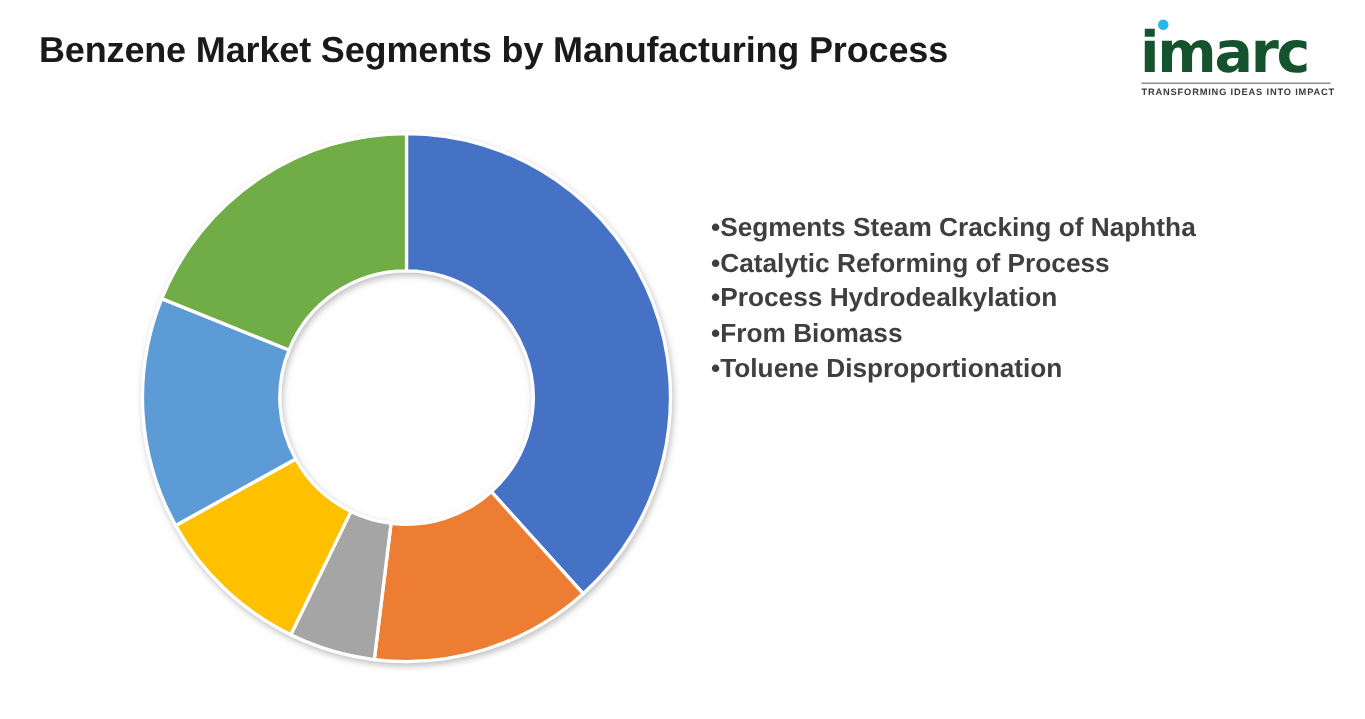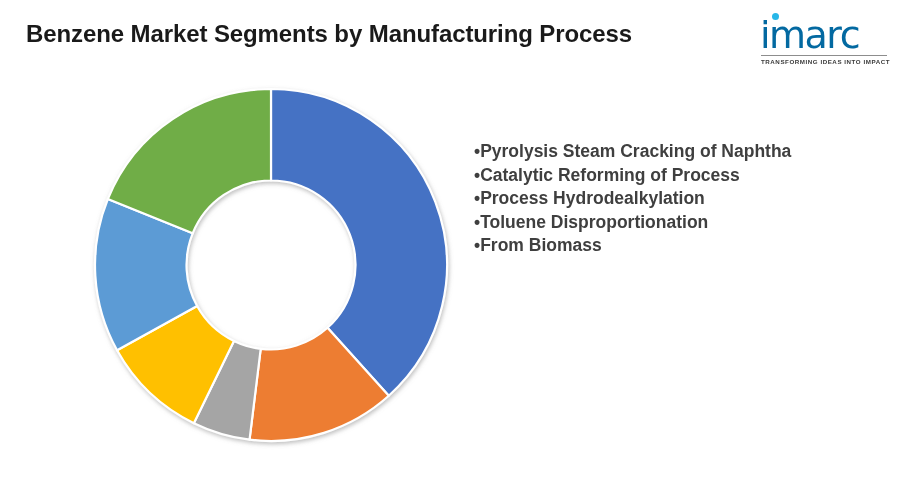--- a/index.html
+++ b/index.html
@@ -52,22 +52,22 @@
     background: #27b7e8;
   }
   #logo-word {
     position: absolute;
     left: 0;
     top: 6px;
     width: 128px;
     height: 34px;
     font-size: 38px;
     line-height: 34px;
-    font-weight: normal;
-    color: #0369a1;
+    font-weight: bold;
+    color: #14532d;
     letter-spacing: -1.5px;
     font-family: "DejaVu Sans", sans-serif;
   }
   #logo-tag {
     position: absolute;
     left: 1px;
     top: 43px;
     width: 126px;
     font-size: 6.2px;
     font-weight: bold;
@@ -141,29 +141,29 @@
           <path d="M 159.55 355.69 A 176 176 0 0 1 103.85 339.19 L 143.97 256.93 A 84.47999999999999 84.47999999999999 0 0 0 170.70 264.85 Z" fill="#A5A5A5" stroke="#ffffff" stroke-width="2.2" stroke-linejoin="round"></path>
           <path d="M 103.85 339.19 A 176 176 0 0 1 27.07 266.33 L 107.11 221.96 A 84.47999999999999 84.47999999999999 0 0 0 143.97 256.93 Z" fill="#FFC000" stroke="#ffffff" stroke-width="2.2" stroke-linejoin="round"></path>
           <path d="M 27.07 266.33 A 176 176 0 0 1 17.82 115.07 L 102.67 149.35 A 84.47999999999999 84.47999999999999 0 0 0 107.11 221.96 Z" fill="#5B9BD5" stroke="#ffffff" stroke-width="2.2" stroke-linejoin="round"></path>
           <path d="M 17.82 115.07 A 176 176 0 0 1 181.00 5.00 L 181.00 96.52 A 84.47999999999999 84.47999999999999 0 0 0 102.67 149.35 Z" fill="#70AD47" stroke="#ffffff" stroke-width="2.2" stroke-linejoin="round"></path>
         </g>
     </svg>
   </div>
 
   <div id="legend">
     <div class="legend-item">
-      <span class="legend-bullet">•</span><span class="legend-label">Pyrolysis Steam Cracking of Naphtha</span>
+      <span class="legend-bullet">•</span><span class="legend-label">Segments Steam Cracking of Naphtha</span>
     </div>
     <div class="legend-item">
       <span class="legend-bullet">•</span><span class="legend-label">Catalytic Reforming of Process</span>
     </div>
     <div class="legend-item">
       <span class="legend-bullet">•</span><span class="legend-label">Process Hydrodealkylation</span>
     </div>
     <div class="legend-item">
-      <span class="legend-bullet">•</span><span class="legend-label">Toluene Disproportionation</span>
+      <span class="legend-bullet">•</span><span class="legend-label">From Biomass</span>
     </div>
     <div class="legend-item">
-      <span class="legend-bullet">•</span><span class="legend-label">From Biomass</span>
+      <span class="legend-bullet">•</span><span class="legend-label">Toluene Disproportionation</span>
     </div>
   </div>
 
 </div>
 
 </body></html>

